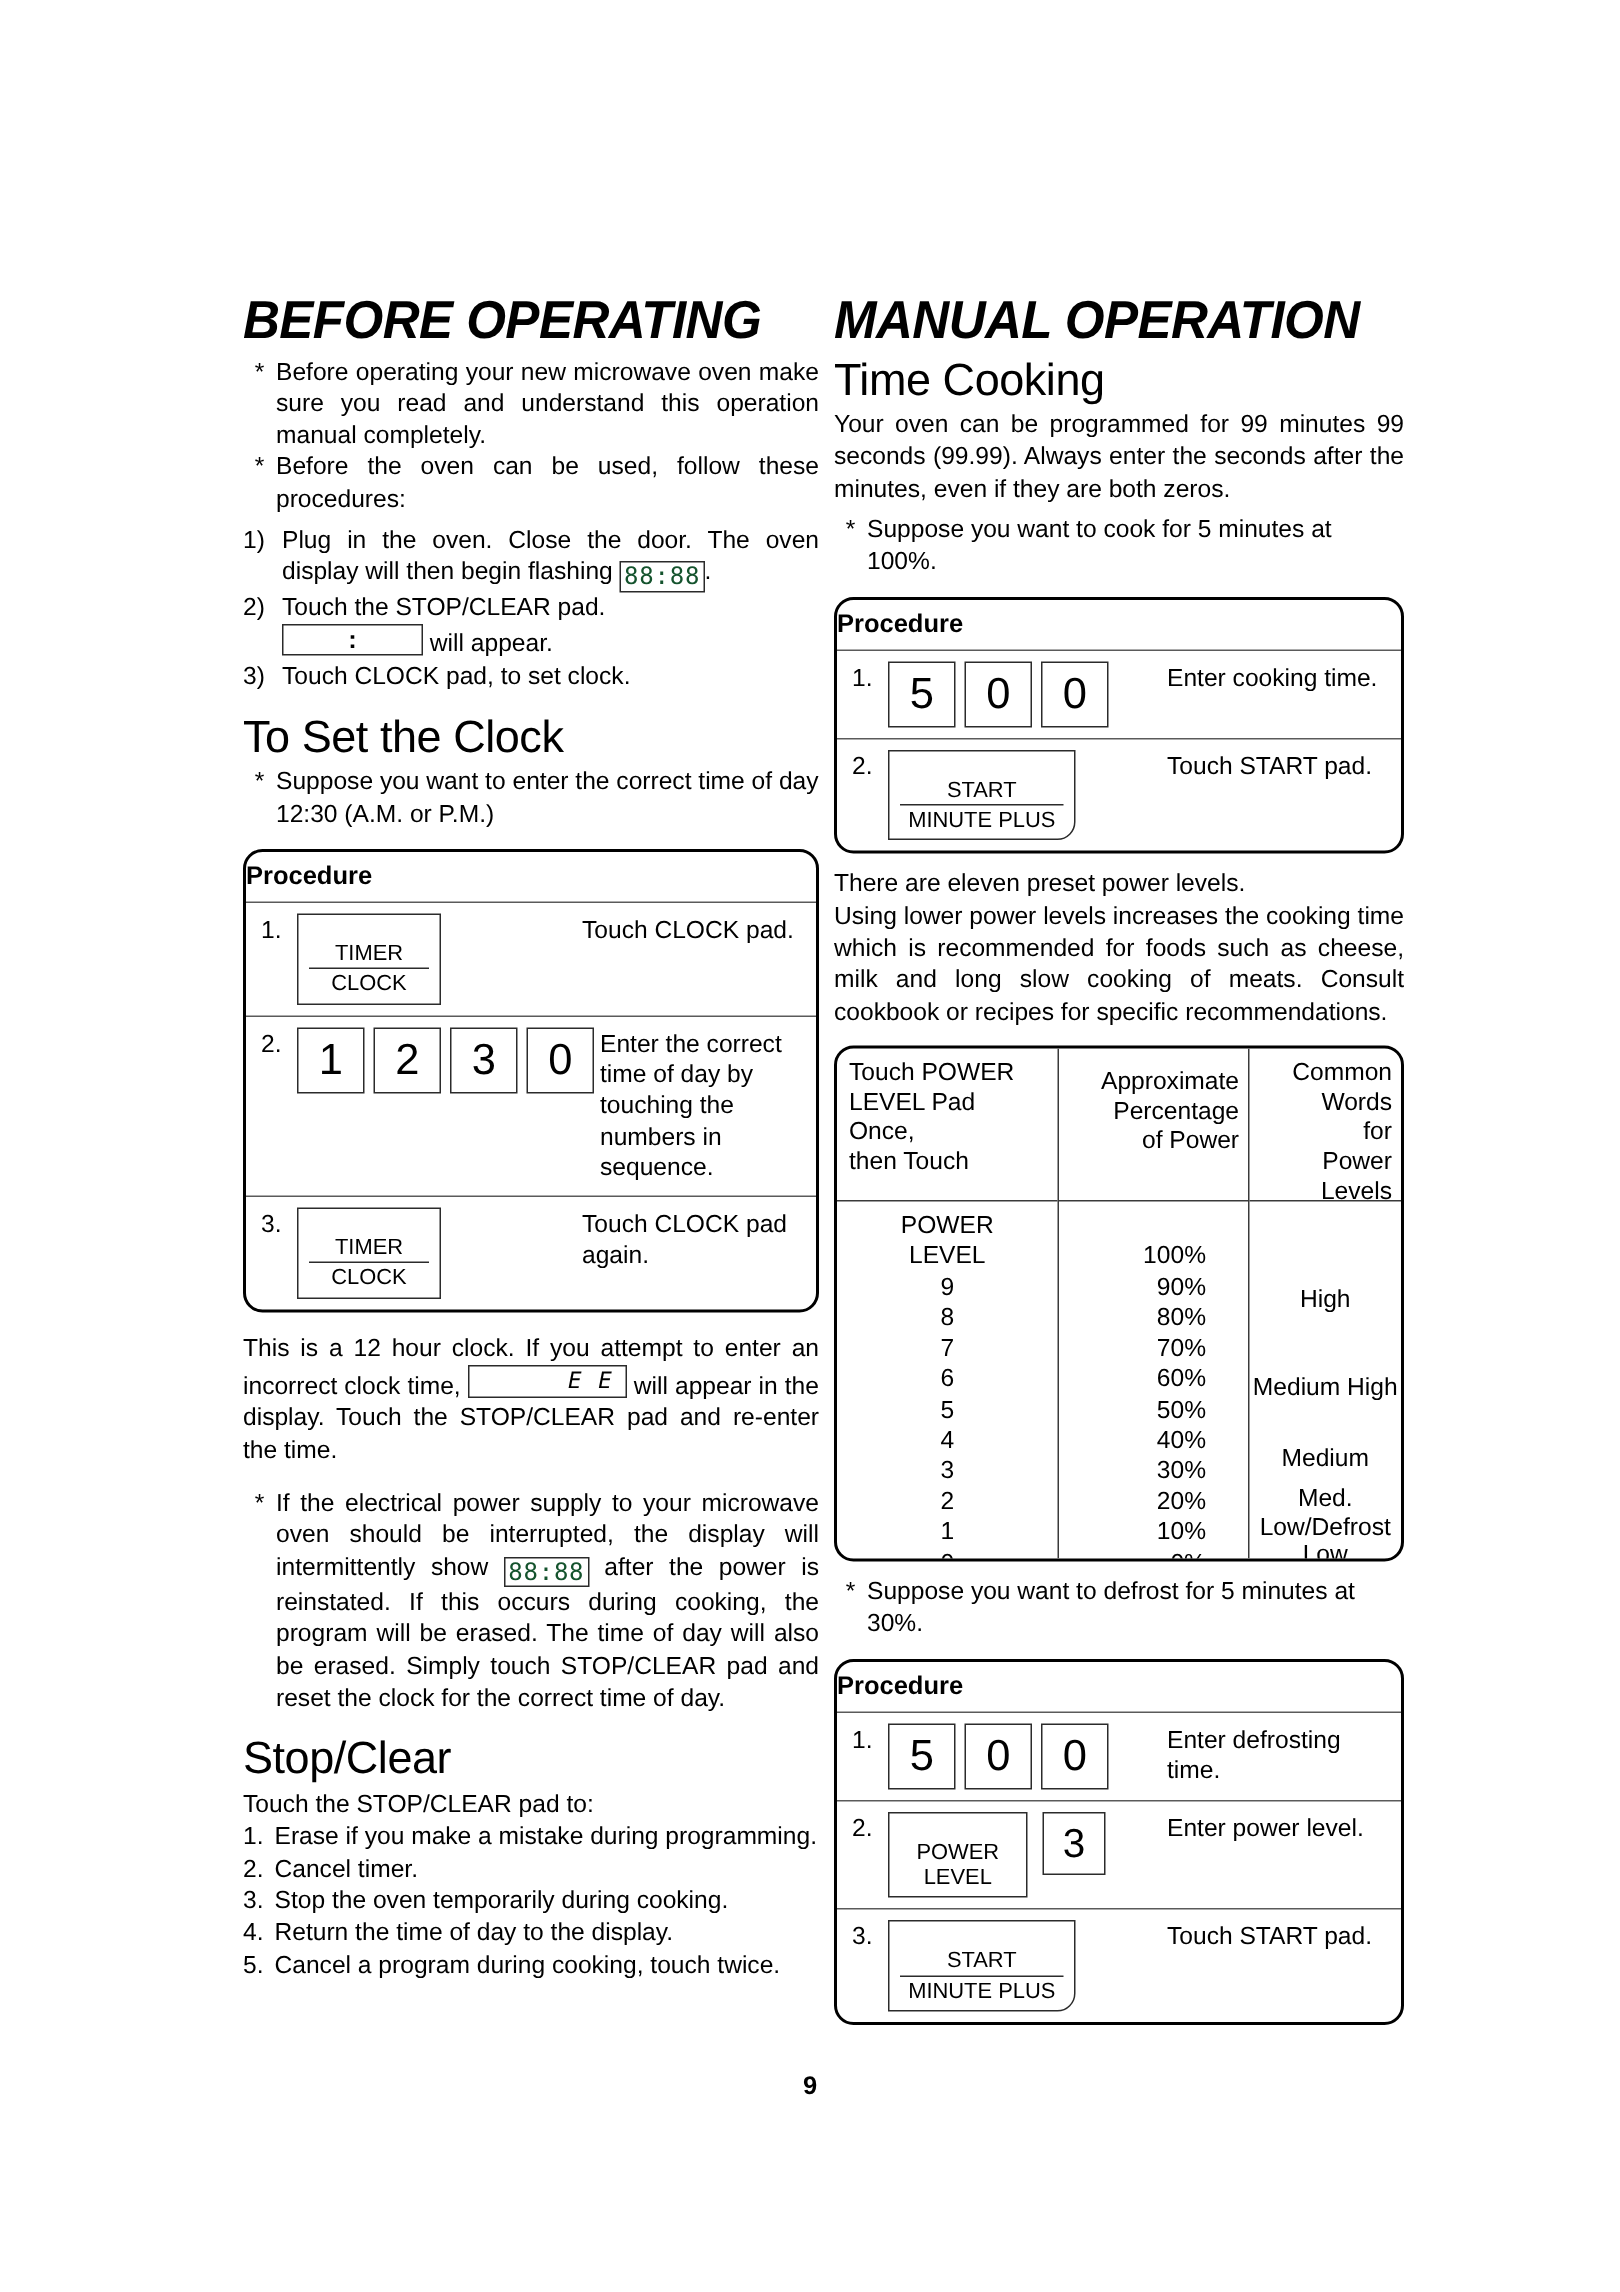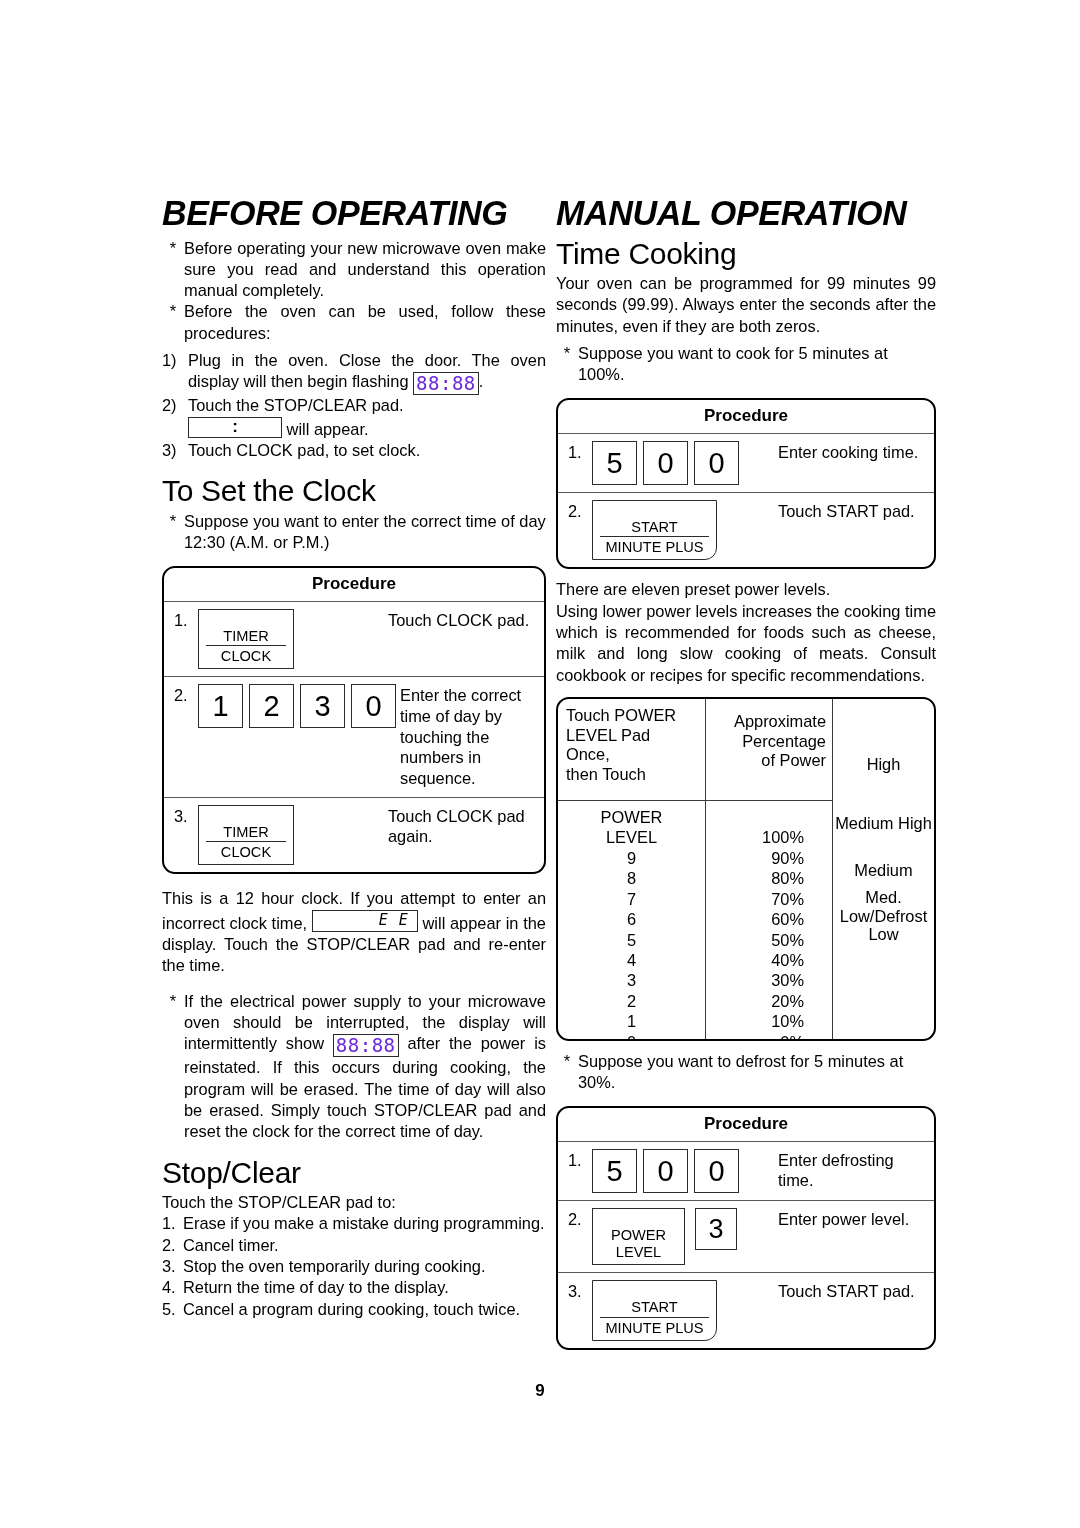--- a/index.html
+++ b/index.html
@@ -87,23 +87,23 @@
     display: inline-block;
     border: 1.5px solid #2a2a2a;
     background: #ffffff;
     vertical-align: -3px;
     line-height: 1;
     padding: 1px 2px;
     white-space: nowrap;
   }
   .disp .seg {
     font-family: "DejaVu Sans Mono", monospace;
-    font-size: 19px;
+    font-size: 16px;
     letter-spacing: 0.5px;
-    color: #6d28d9;
+    color: #14532d;
   }
   .disp.blank {
     width: 92px;
     height: 19px;
     position: relative;
     padding: 0;
   }
   .disp.blank .colonmark {
     position: absolute;
     left: 50%;
@@ -132,21 +132,20 @@
 
   
   .proc {
     border: 2.6px solid #000;
     border-radius: 13px;
     margin-top: 12px;
     overflow: hidden;
     background: #fff;
   }
   .proc-title {
-    text-align: center;
     font-weight: bold;
     font-size: 17px;
     padding: 6px 0 7px 0;
     border-bottom: 1.6px solid #5a5a5a;
   }
   .proc-row {
     display: flex;
     align-items: stretch;
     border-bottom: 1.6px solid #5a5a5a;
     min-height: 54px;
@@ -499,20 +498,26 @@
           <div>50%</div>
           <div>40%</div>
           <div>30%</div>
           <div>20%</div>
           <div>10%</div>
           <div>0%</div>
         </div>
       </div>
 
       <div class="pcol pcol-c">
+        <div class="phead center">
+          <div>Common</div>
+          <div>Words</div>
+          <div>for</div>
+          <div>Power Levels</div>
+        </div>
         <div class="words">
           <div style="top:56px">High</div>
           <div style="top:115px">Medium High</div>
           <div style="top:162px">Medium</div>
           <div style="top:189px">Med. Low/Defrost</div>
           <div style="top:226px">Low</div>
         </div>
       </div>
     </div>
 

